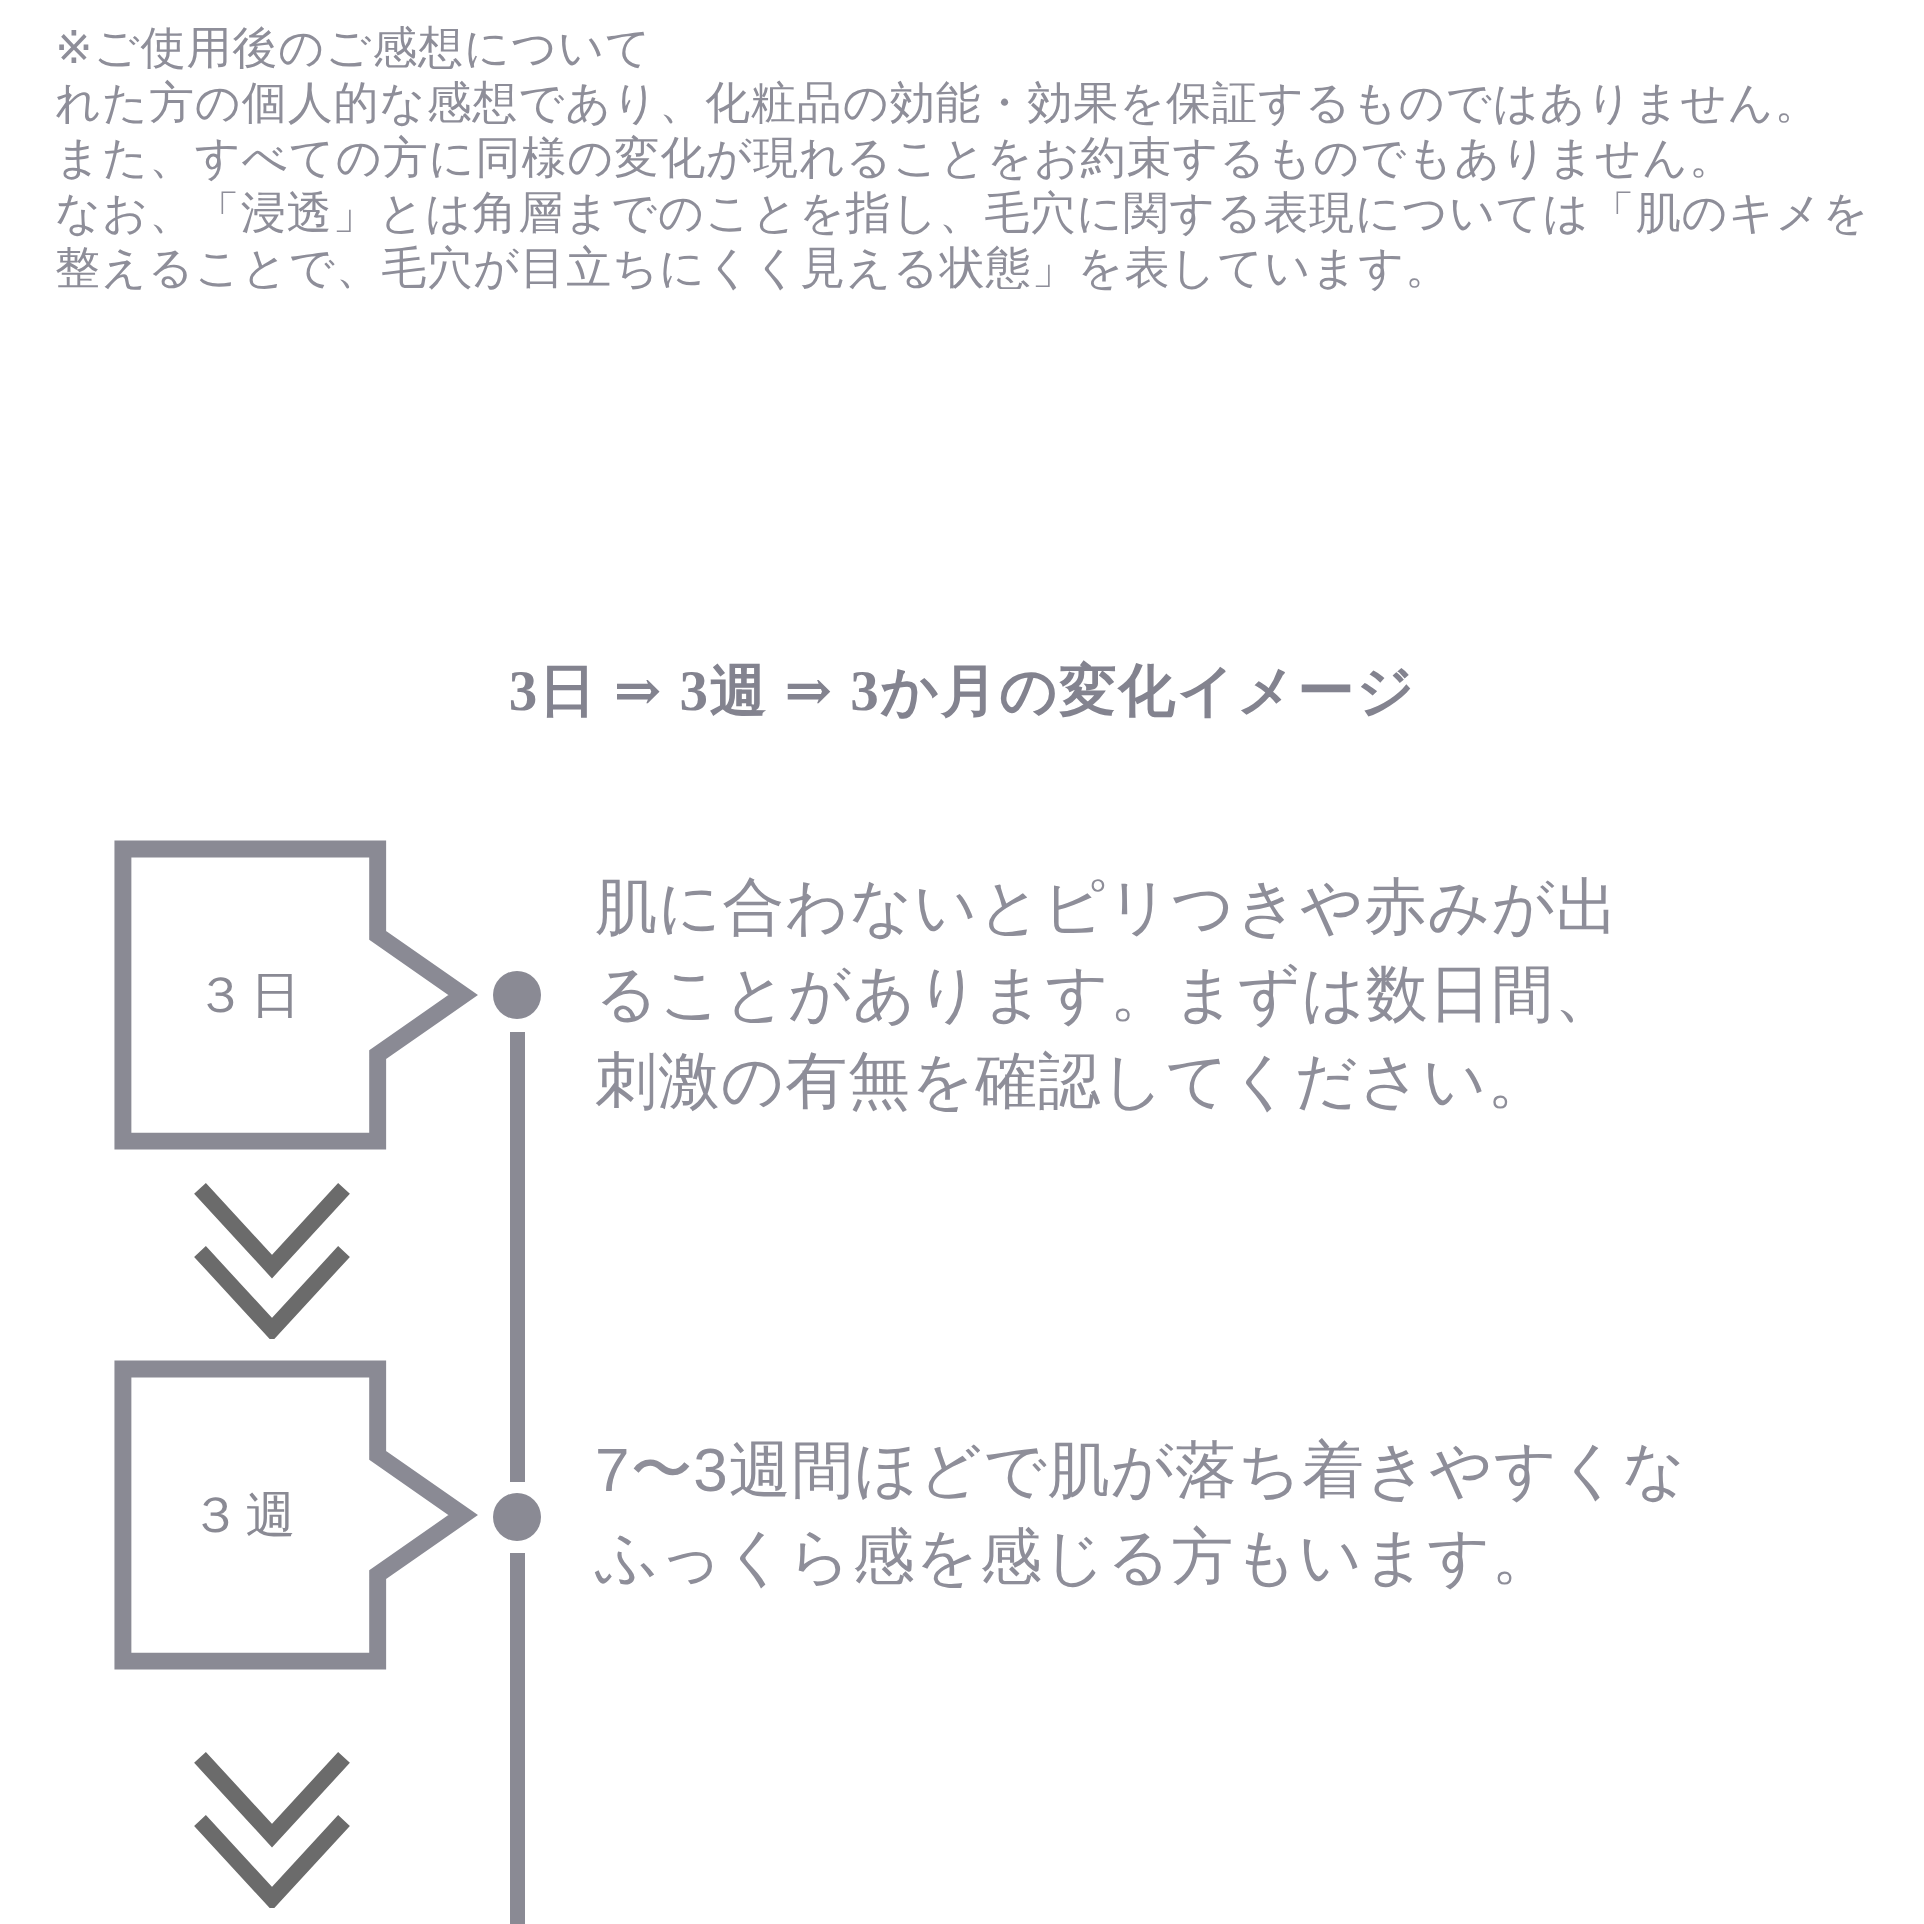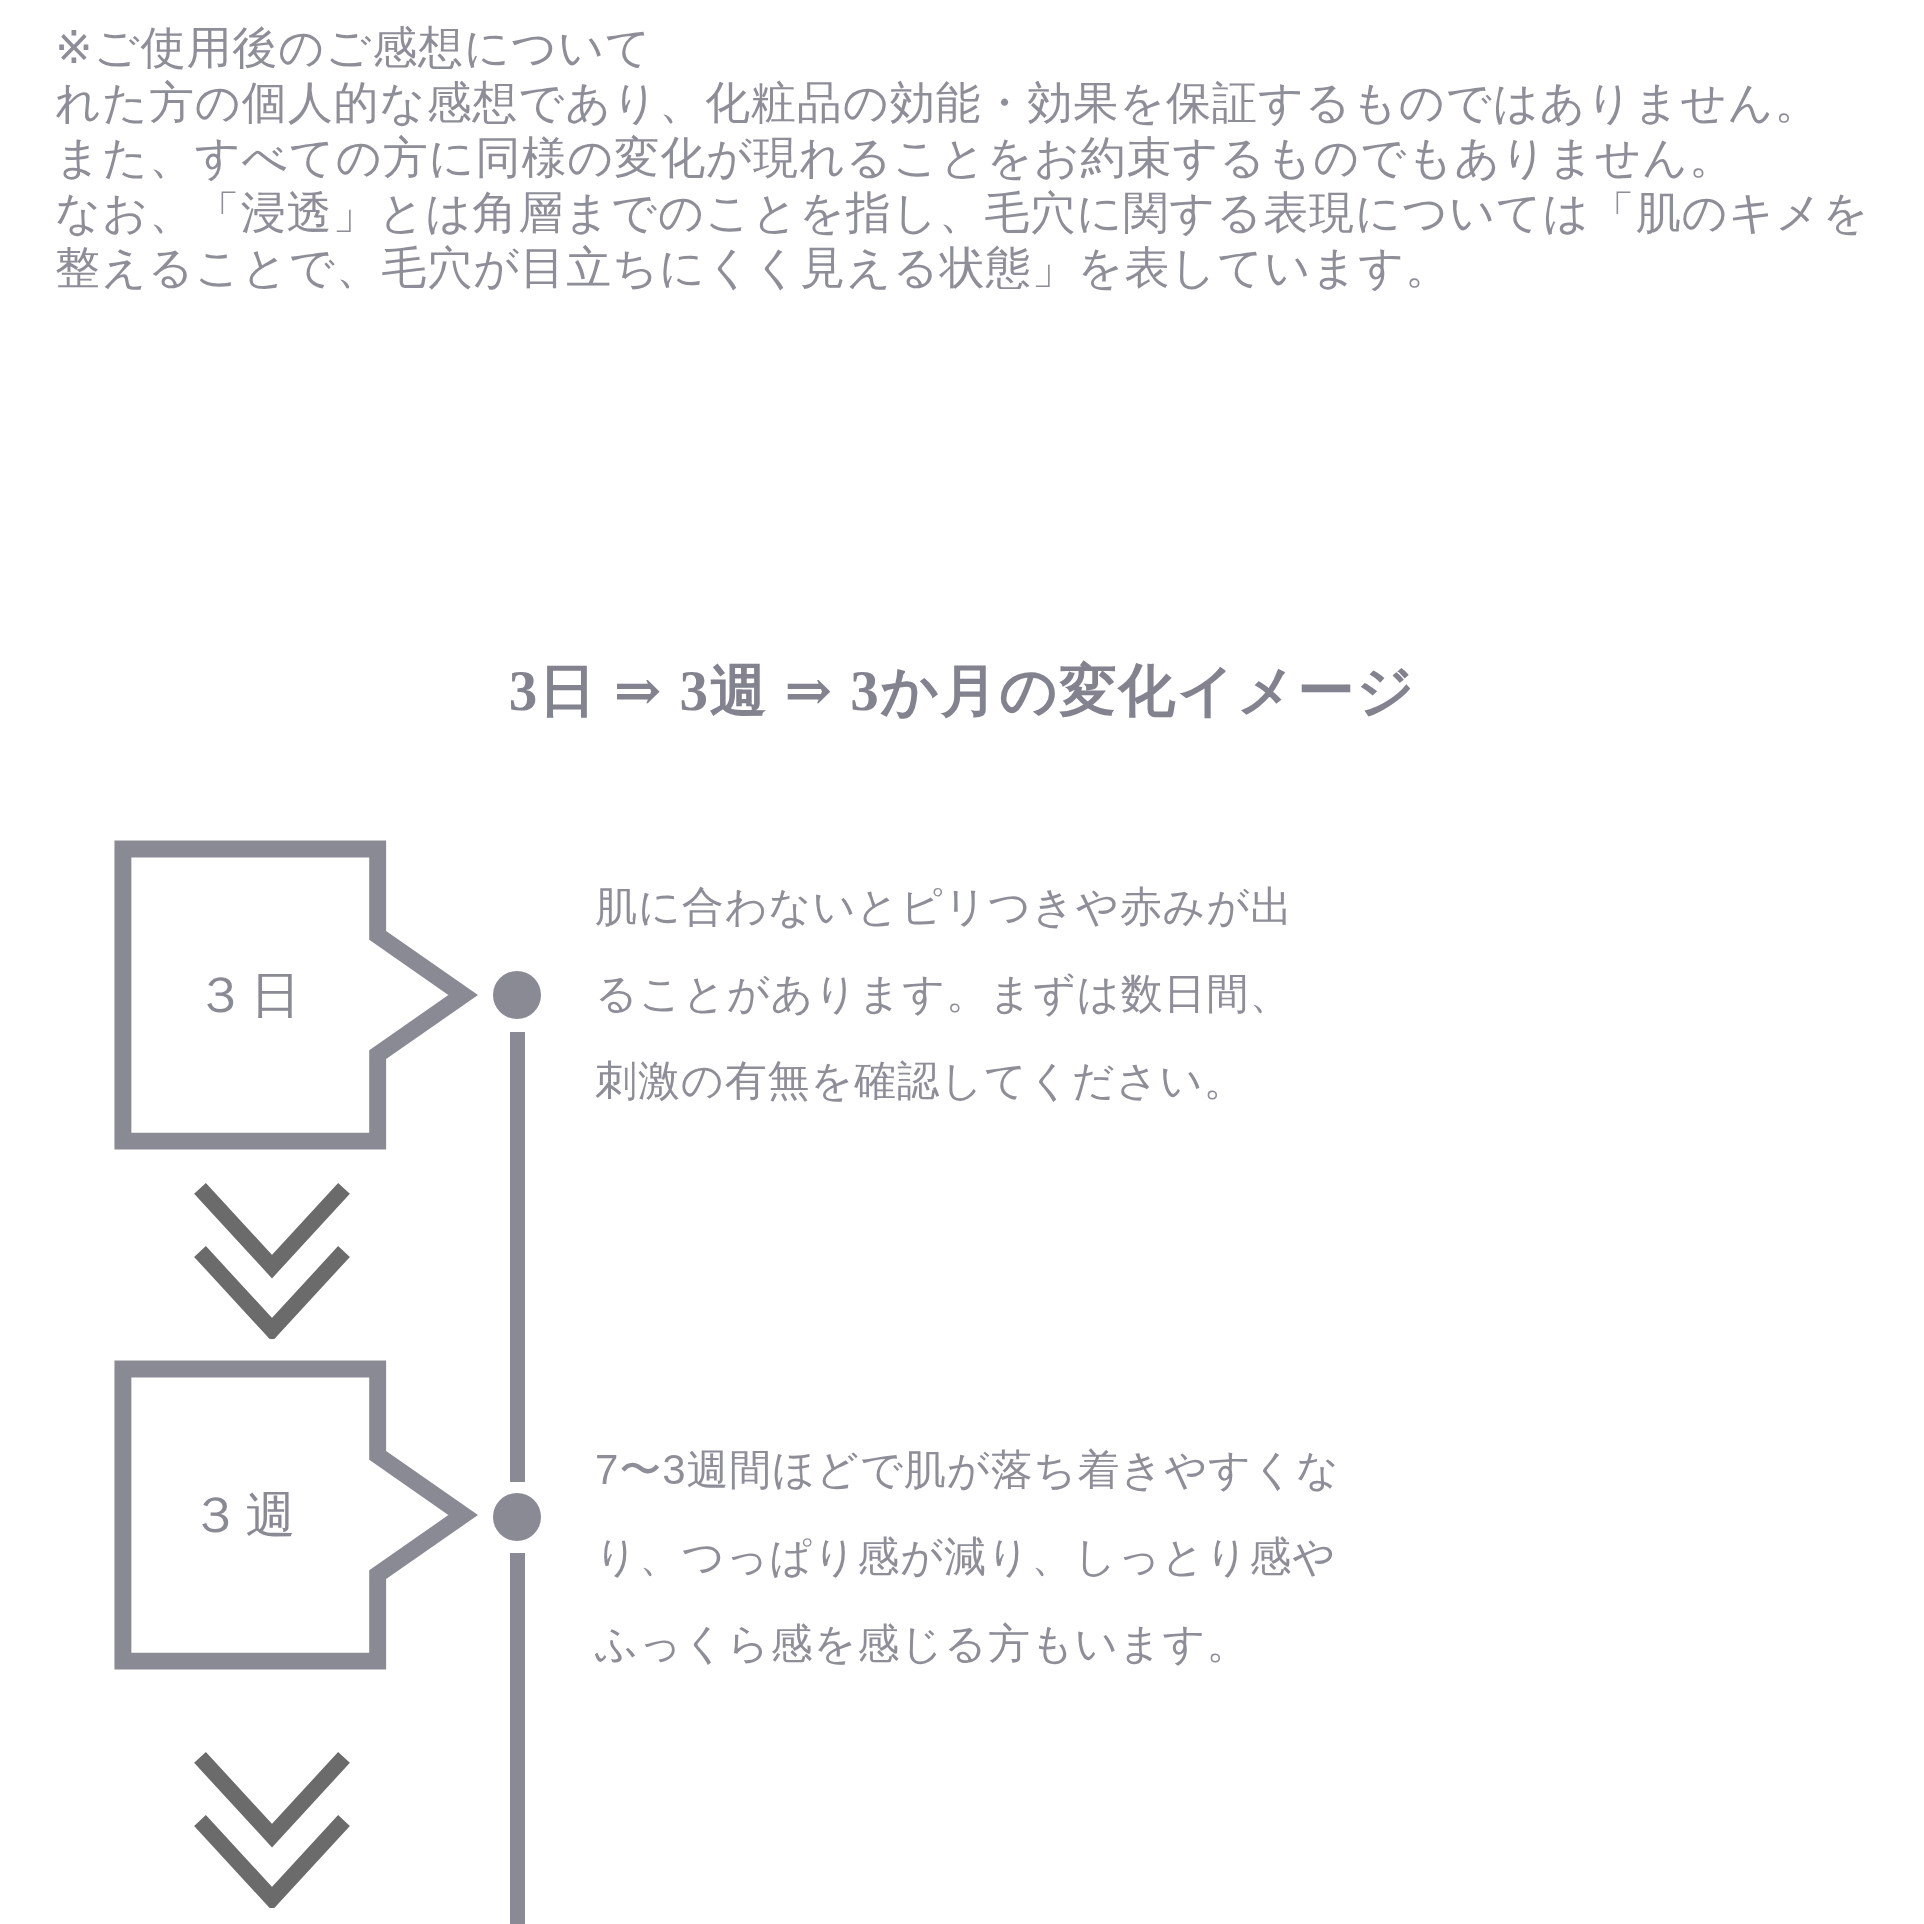--- a/index.html
+++ b/index.html
@@ -56,21 +56,21 @@
   }
   .line-seg1{top:1032px;height:450px;}
   .line-seg2{top:1553px;height:372px;}
 
   .chevrons-svg{position:absolute;width:160px;height:159px;}
   .chev1{left:192px;top:1180px;}
   .chev2{left:192px;top:1749px;}
 
   .step-desc{
     position:absolute;left:595px;width:1301px;
-    color:#8e8e99;font-size:42px;line-height:87px;
+    color:#8e8e99;font-size:62px;line-height:87px;
     letter-spacing:0.9px;
   }
   .desc1{top:863px;}
   .desc2{top:1426px;}
   .step-desc div{white-space:nowrap;}
 </style>
 </head>
 <body>
 
 <div class="page">
@@ -108,21 +108,20 @@
 
   <svg class="step-box-svg step2" viewBox="0 0 412 348" xmlns="http://www.w3.org/2000/svg">
     <path d="M10,10 H296 V107 L392,174 L296,241 V338 H10 Z" fill="none" stroke="#8a8a94" stroke-width="19" stroke-linejoin="miter"></path>
   </svg>
   <div class="step-label step2">３週</div>
 
   <div class="timeline-dot dot2"></div>
 
   <div class="step-desc desc2">
     <div>7〜3週間ほどで肌が落ち着きやすくな</div>
-    <div>り、つっぱり感が減り、しっとり感や</div>
     <div>ふっくら感を感じる方もいます。</div>
   </div>
 
   <svg class="chevrons-svg chev2" viewBox="0 0 180 178" xmlns="http://www.w3.org/2000/svg">
     <path d="M9,9 L90,97 L171,9" fill="none" stroke="#6b6b6b" stroke-width="18"></path>
     <path d="M9,80 L90,168 L171,80" fill="none" stroke="#6b6b6b" stroke-width="18"></path>
   </svg>
 
 </div>
 

